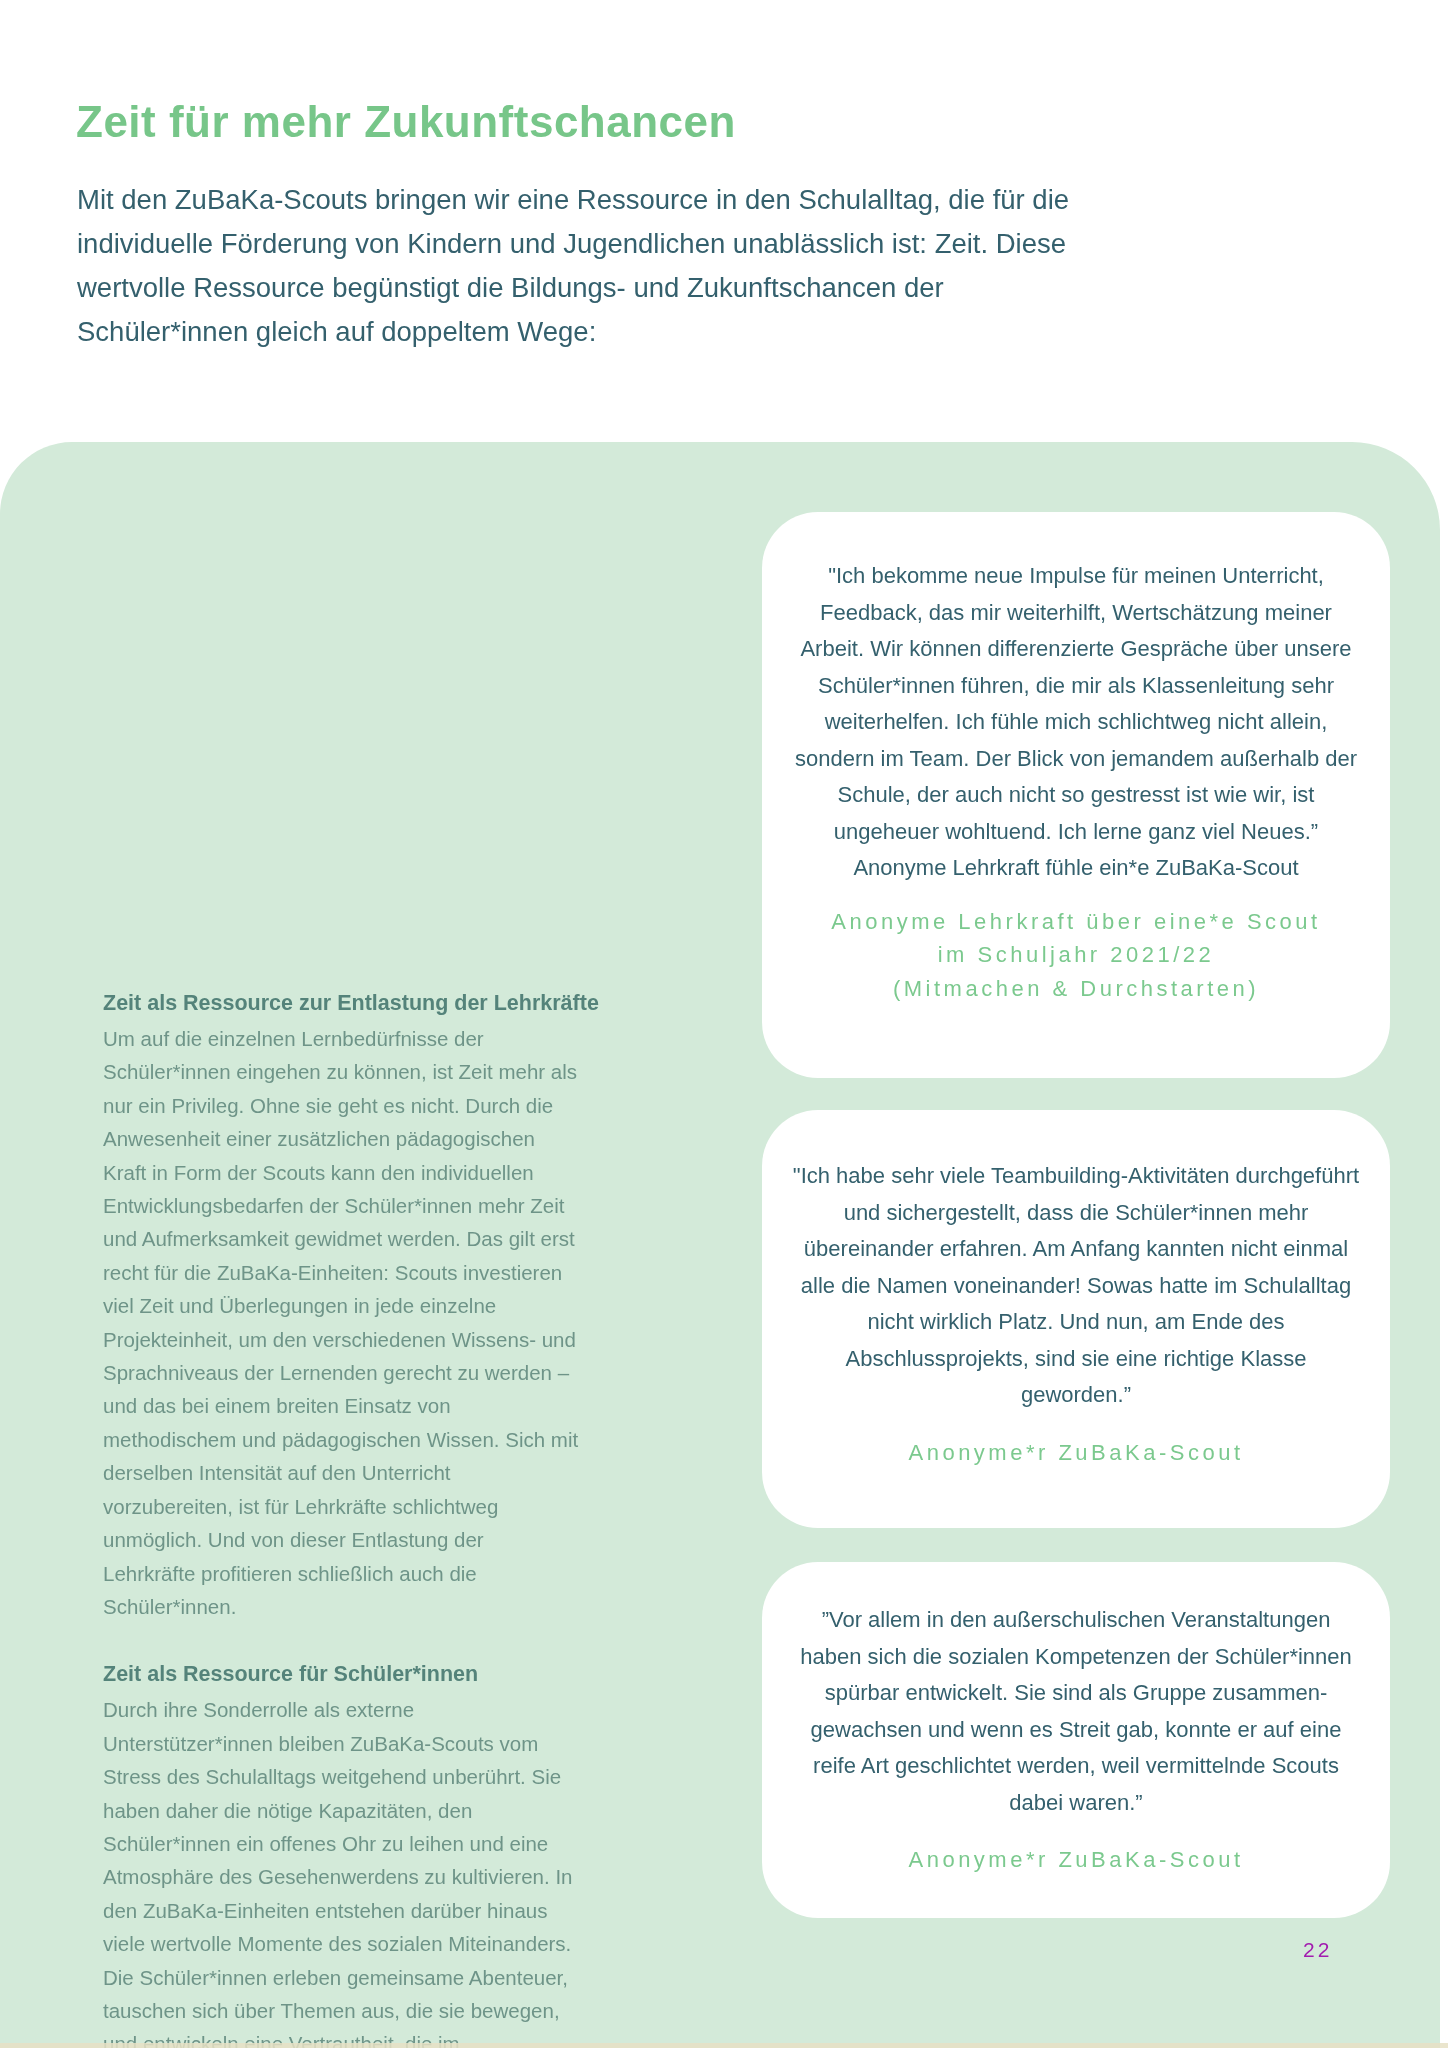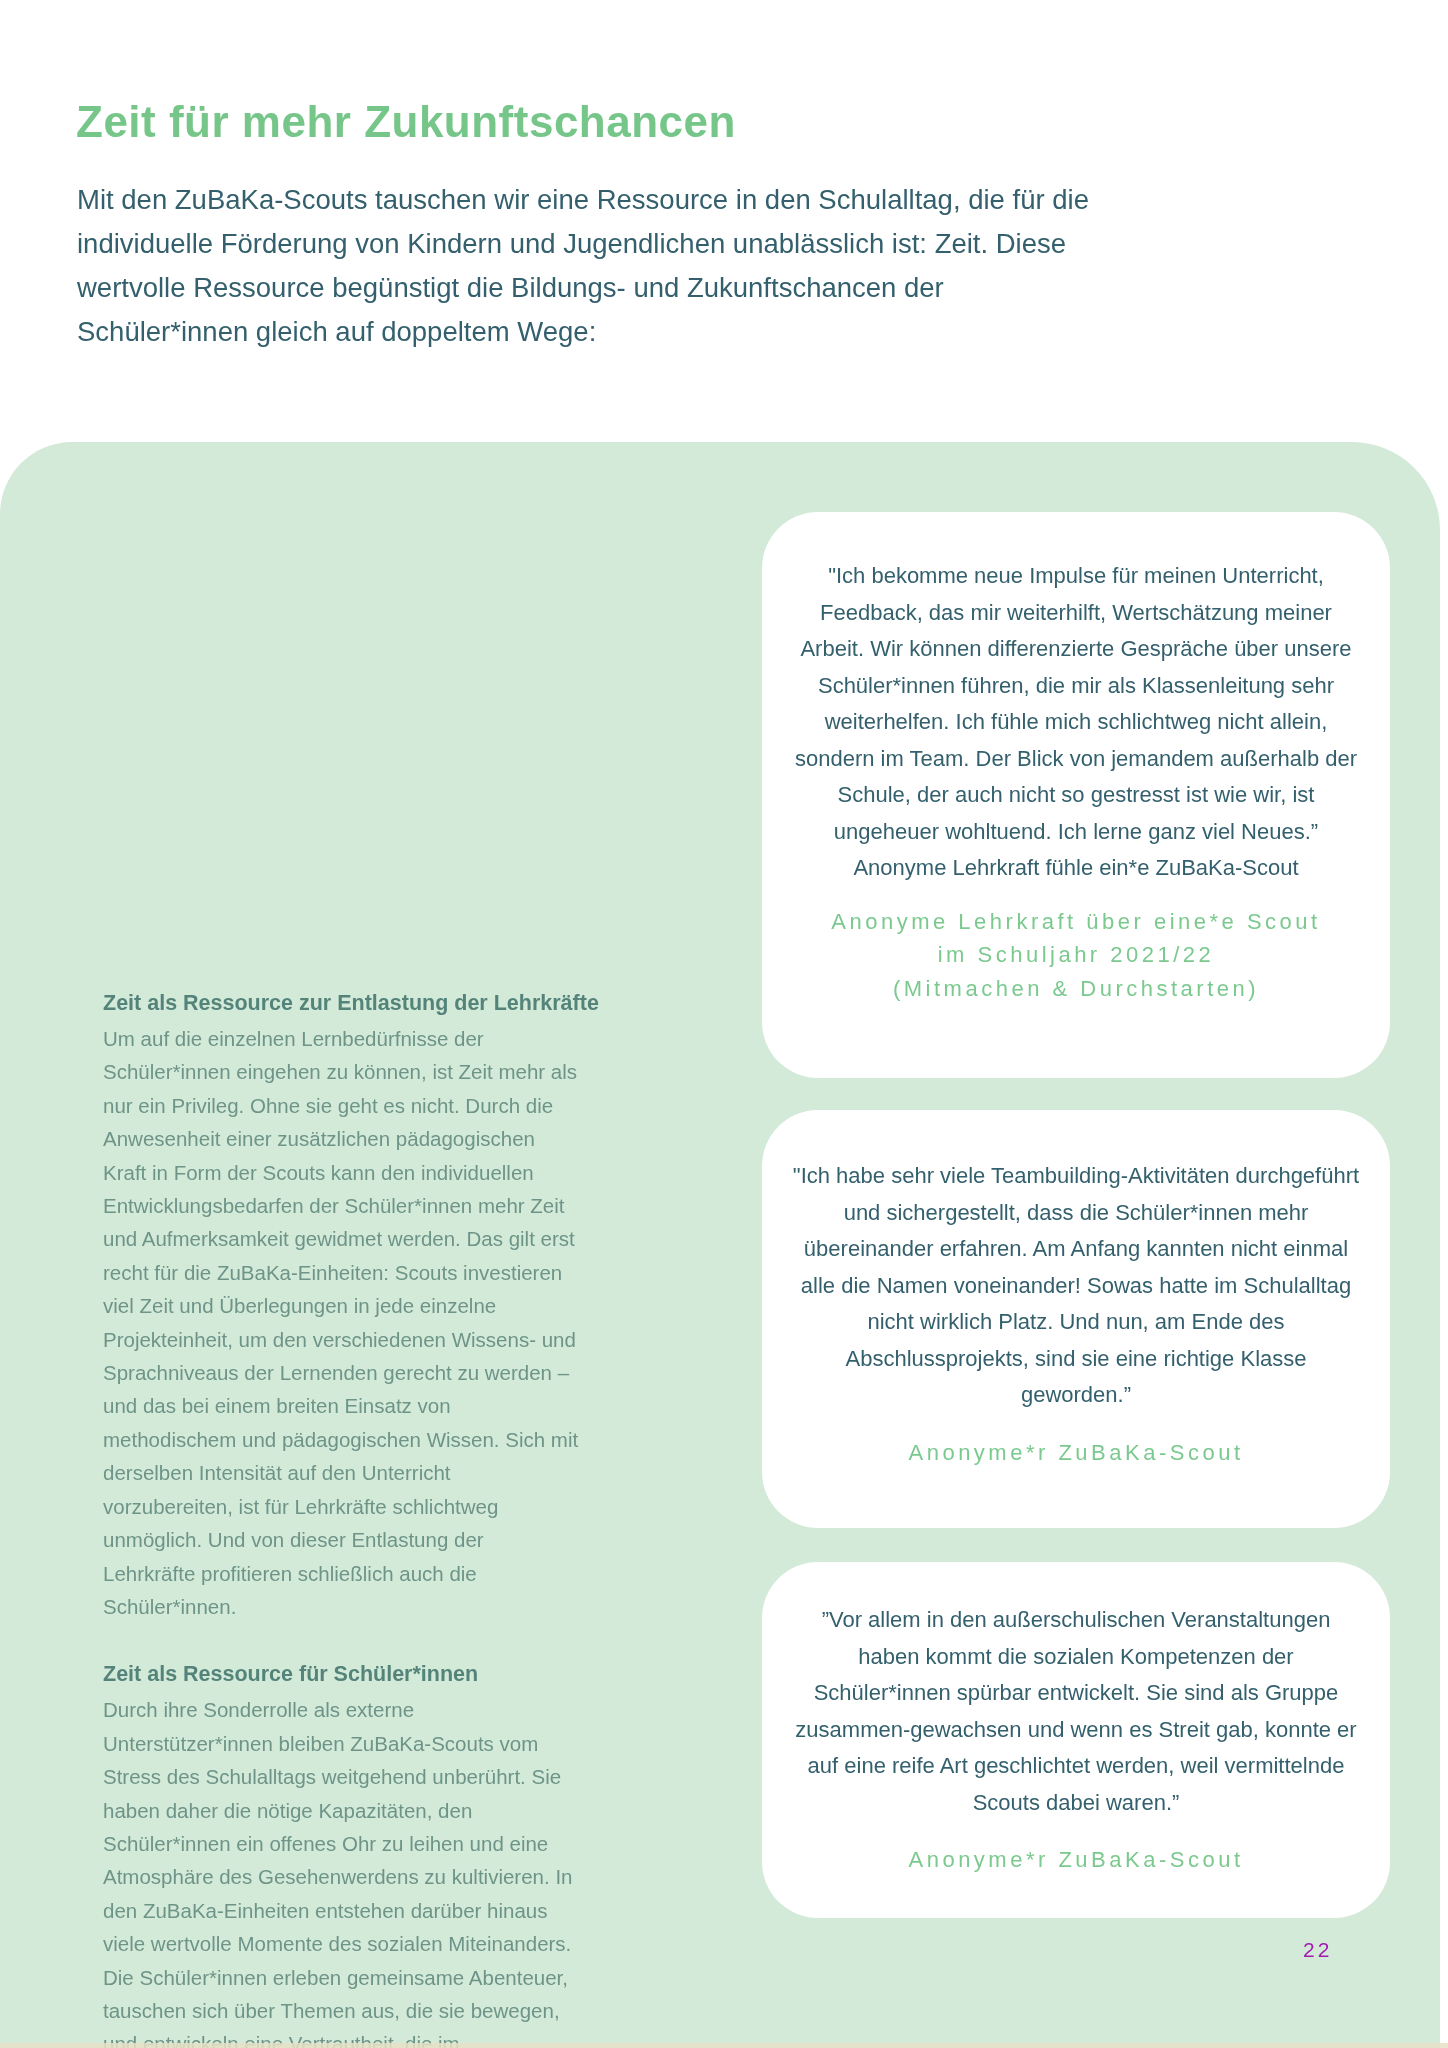--- a/index.html
+++ b/index.html
@@ -99,21 +99,21 @@
     opacity:.85;
   }
 </style>
 </head>
 <body>
 
 <div class="page">
 
   <h1 class="page-title">Zeit für mehr Zukunftschancen</h1>
 
-  <p class="intro">Mit den ZuBaKa-Scouts tauschen wir eine Ressource in den Schulalltag, die für die individuelle Förderung von Kindern und Jugendlichen unablässlich ist: Zeit. Diese wertvolle Ressource begünstigt die Bildungs- und Zukunftschancen der Schüler*innen gleich auf doppeltem Wege:</p>
+  <p class="intro">Mit den ZuBaKa-Scouts bringen wir eine Ressource in den Schulalltag, die für die individuelle Förderung von Kindern und Jugendlichen unablässlich ist: Zeit. Diese wertvolle Ressource begünstigt die Bildungs- und Zukunftschancen der Schüler*innen gleich auf doppeltem Wege:</p>
 
   <div class="content-panel">
 
     <div class="left-column">
       <div class="section">
         <div class="section-heading">Zeit als Ressource zur Entlastung der Lehrkräfte</div>
         <div class="section-body">Um auf die einzelnen Lernbedürfnisse der Schüler*innen eingehen zu können, ist Zeit mehr als nur ein Privileg. Ohne sie geht es nicht. Durch die Anwesenheit einer zusätzlichen pädagogischen Kraft in Form der Scouts kann den individuellen Entwicklungsbedarfen der Schüler*innen mehr Zeit und Aufmerksamkeit gewidmet werden. Das gilt erst recht für die ZuBaKa-Einheiten: Scouts investieren viel Zeit und Überlegungen in jede einzelne Projekteinheit, um den verschiedenen Wissens- und Sprachniveaus der Lernenden gerecht zu werden – und das bei einem breiten Einsatz von methodischem und pädagogischen Wissen. Sich mit derselben Intensität auf den Unterricht vorzubereiten, ist für Lehrkräfte schlichtweg unmöglich. Und von dieser Entlastung der Lehrkräfte profitieren schließlich auch die Schüler*innen.</div>
       </div>
       <div class="section">
         <div class="section-heading">Zeit als Ressource für Schüler*innen</div>
@@ -130,21 +130,21 @@
 im Schuljahr 2021/22
 (Mitmachen &amp; Durchstarten)</div>
   </div>
 
   <div class="quote-card card-2">
     <div class="quote-text">"Ich habe sehr viele Teambuilding-Aktivitäten durchgeführt und sichergestellt, dass die Schüler*innen mehr übereinander erfahren. Am Anfang kannten nicht einmal alle die Namen voneinander! Sowas hatte im Schulalltag nicht wirklich Platz. Und nun, am Ende des Abschlussprojekts, sind sie eine richtige Klasse geworden.”</div>
     <div class="quote-attribution">Anonyme*r ZuBaKa-Scout</div>
   </div>
 
   <div class="quote-card card-3">
-    <div class="quote-text">”Vor allem in den außerschulischen Veranstaltungen haben kommt die sozialen Kompetenzen der Schüler*innen spürbar entwickelt. Sie sind als Gruppe zusammen-gewachsen und wenn es Streit gab, konnte er auf eine reife Art geschlichtet werden, weil vermittelnde Scouts dabei waren.”</div>
+    <div class="quote-text">”Vor allem in den außerschulischen Veranstaltungen haben sich die sozialen Kompetenzen der Schüler*innen spürbar entwickelt. Sie sind als Gruppe zusammen-gewachsen und wenn es Streit gab, konnte er auf eine reife Art geschlichtet werden, weil vermittelnde Scouts dabei waren.”</div>
     <div class="quote-attribution">Anonyme*r ZuBaKa-Scout</div>
   </div>
 
   <div class="page-number">22</div>
 
   <div class="page-bottom-edge"></div>
 
 </div>
 
 </body></html>

